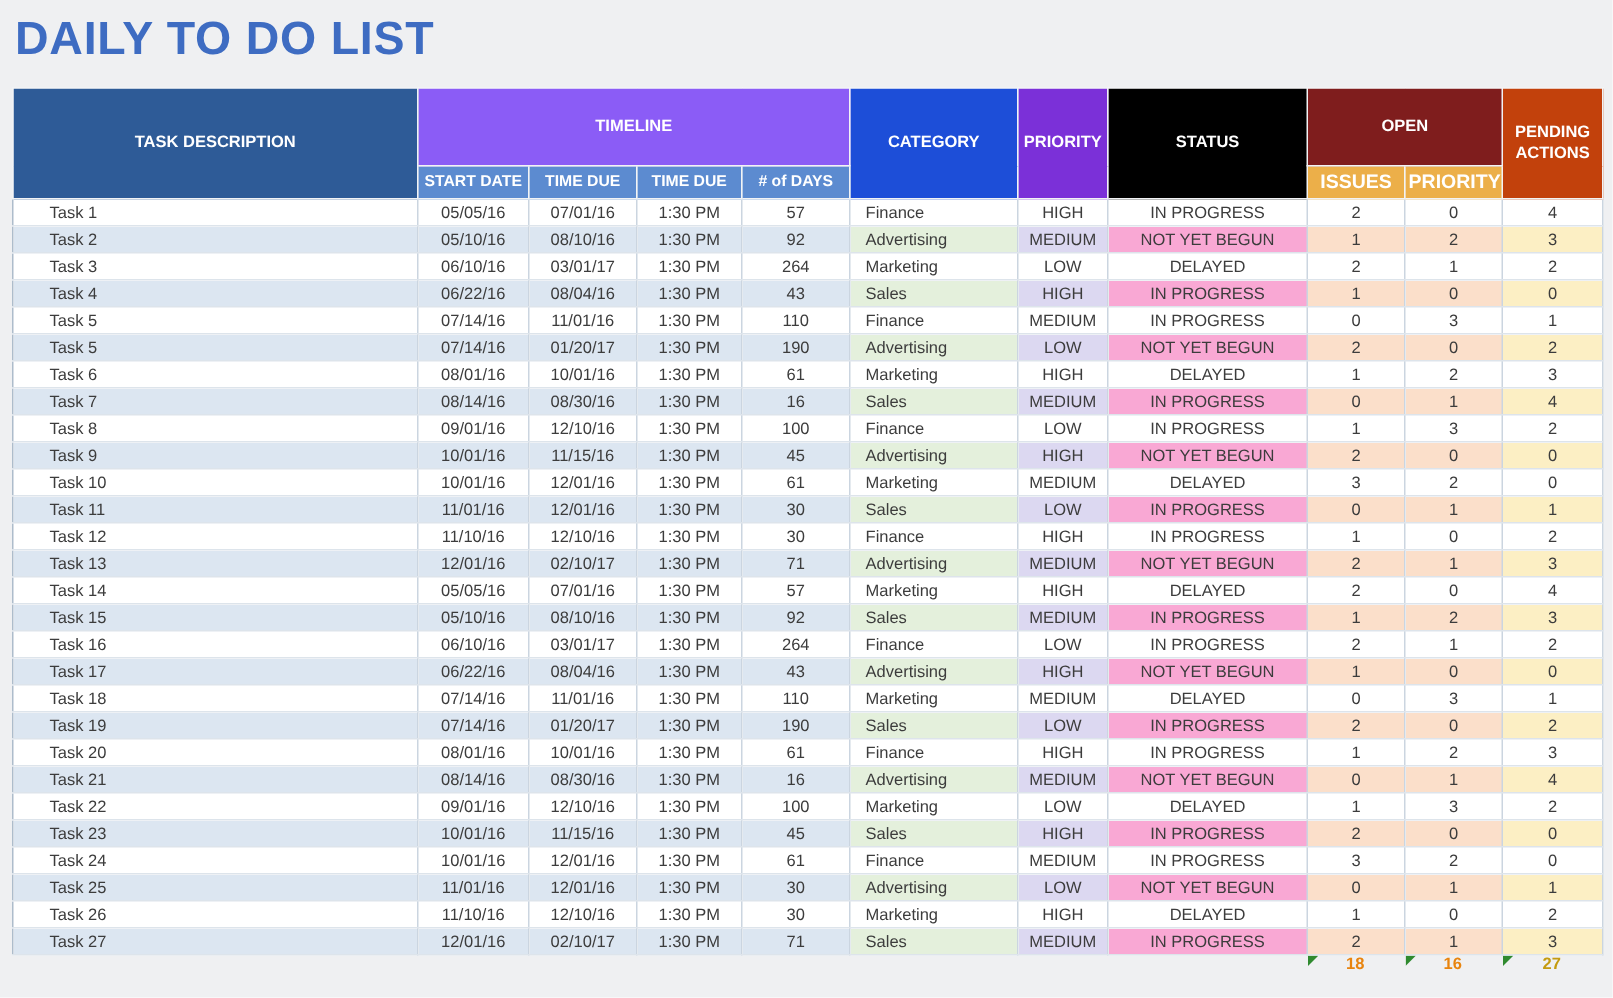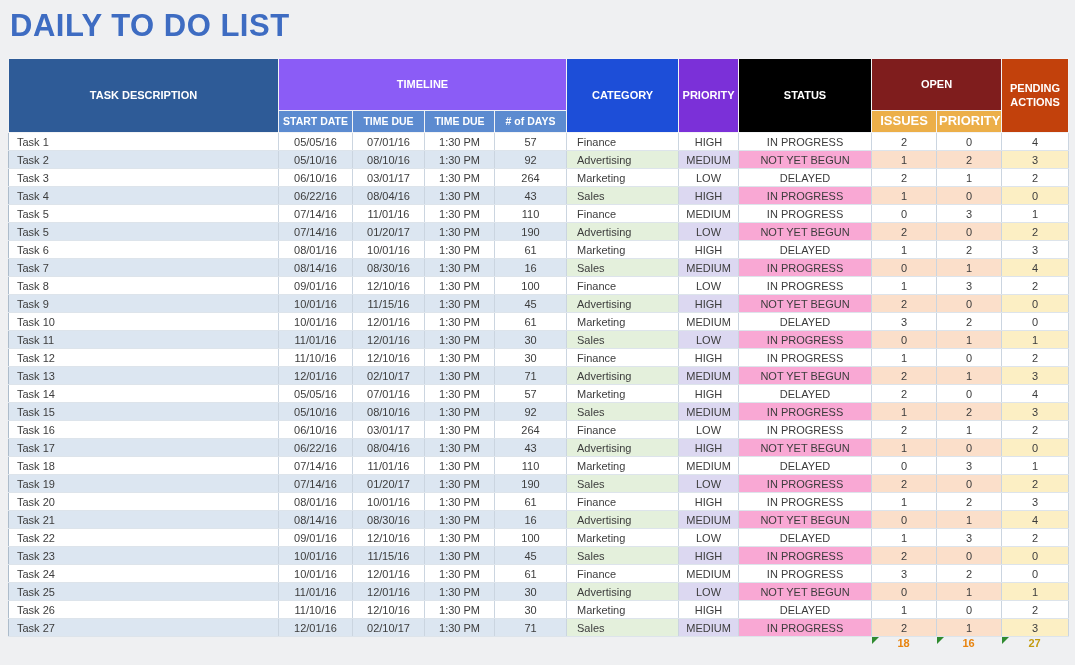--- a/index.html
+++ b/index.html
@@ -35,21 +35,21 @@
   th.h-open   { background:#7f1d1d; }
   th.h-osub   { background:#ECAF49; font-size:13px; }
   th.h-pen    { background:#c2410c; }
   
   td {
     height:18px; font-size:11px; color:#3C3C3C;
     border-right:1px solid #CBD5E0; border-bottom:1px solid #DDE4EB;
     padding:0 4px; text-align:center; white-space:nowrap; overflow:hidden;
     background:#FFFFFF;
   }
-  td.c-task { text-align:left; padding-left:8px; }
+  td.c-task { text-align:left; padding-left:24px; }
   td.c-cat  { text-align:left; padding-left:10px; }
   tr.alt td.c-task, tr.alt td.c-blue { background:#DCE6F1; }
   tr.alt td.c-cat  { background:#E4F0DC; }
   tr.alt td.c-pri  { background:#DCD8F1; }
   tr.alt td.c-sta  { background:#f9a8d4; }
   tr.alt td.c-iss, tr.alt td.c-rev { background:#FBDFCA; }
   tr.alt td.c-pen  { background:#FCEFC4; }
   
   .totals {
     position:absolute; left:8px; top:637px; width:1060px; height:24px;

